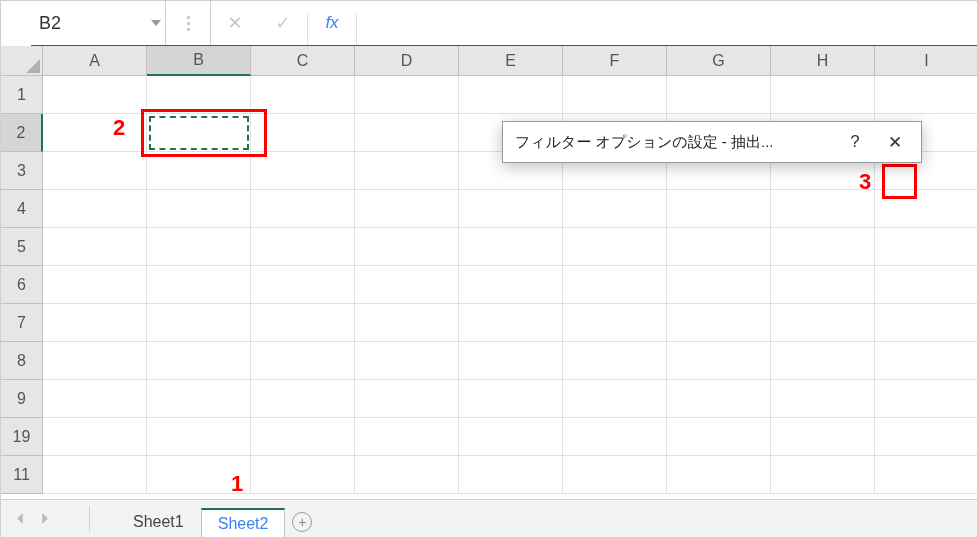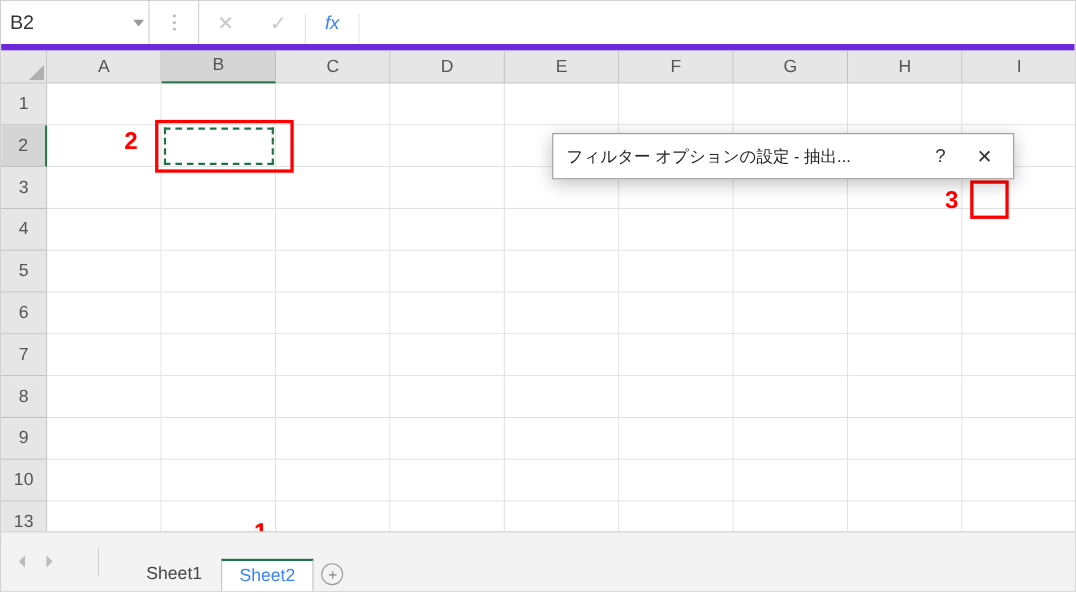--- a/index.html
+++ b/index.html
@@ -1,19 +1,19 @@
 <!DOCTYPE html>
 <html><head>
 <meta charset="utf-8">
 <style>
   * { box-sizing: border-box; margin: 0; padding: 0; font-family: "Segoe UI", "Meiryo", sans-serif; }
   body { background: #ffffff; width: 978px; height: 538px; position: relative; overflow: hidden; border: 1px solid #d0d0d0; }
 
   
-  .formula-bar { height: 45px; display: flex; align-items: flex-end; border-bottom: 6px solid #6d28d9; background: #fff; }
+  .formula-bar { height: 45px; display: flex; align-items: flex-end; border-bottom: 1px solid #6d28d9; background: #fff; margin-left: 30px; }
   .name-box-wrap { display:flex; align-items:center; height:100%; border-right:1px solid #d0d0d0; width:135px; background:#fff; }
   .name-box { width: 115px; height: 100%; border: none; padding: 0 8px; font-size: 18px; color:#333; outline:none; }
   .name-box-dd { width:20px; height:100%; display:flex; align-items:center; justify-content:center; cursor:pointer; }
   .name-box-dd svg { width:10px; height:10px; fill:#999; }
   .dots-col { width:45px; height:100%; display:flex; align-items:center; justify-content:center; border-right:1px solid #d0d0d0; }
   .dots { display:flex; flex-direction:column; gap:3px; }
   .dots span { width:3px; height:3px; background:#c0c0c0; border-radius:50%; }
   .fb-btn { width:48px; height:100%; display:flex; align-items:center; justify-content:center; color:#c8c8c8; font-size:18px; }
   .fx-label { font-style: italic; color:#3b82f6; font-size:17px; width:48px; text-align:center; }
   .fb-sep { width:1px; height:70%; background:#e0e0e0; }
@@ -45,21 +45,21 @@
   .dialog { position:absolute; left:501px; top:120px; width:420px; background:#fff; border:1px solid #999; box-shadow:0 4px 16px rgba(0,0,0,.25); }
   .dlg-title { height:40px; display:flex; align-items:center; padding:0 6px 0 12px; font-size:15px; color:#222; }
   .dlg-title-text { flex:1; white-space:nowrap; overflow:hidden; text-overflow:ellipsis; }
   .dlg-help, .dlg-close { width:40px; height:40px; display:flex; align-items:center; justify-content:center; cursor:pointer; font-size:17px; color:#333; }
   .dlg-body { padding:4px 10px 12px 10px; display:flex; align-items:center; gap:6px; }
   .dlg-input { flex:1; height:30px; border:1px solid #aaa; padding:0 6px; font-size:17px; outline:none; }
   .dlg-collapse-btn { width:26px; height:26px; border:1px solid #888; background:#fff; display:flex; align-items:center; justify-content:center; cursor:pointer; }
   .dlg-collapse-btn svg { width:14px; height:14px; }
 
   
-  .tab-bar { position:absolute; bottom:0; left:0; right:0; height:54px; background:#f3f3f3; border-top:1px solid #d0d0d0; display:flex; align-items:center;gap:20px; }
+  .tab-bar { position:absolute; bottom:0; left:0; right:0; height:38px; background:#f3f3f3; border-top:1px solid #d0d0d0; display:flex; align-items:center;gap:20px; }
   .tab-nav { display:flex; align-items:center; padding:0 8px; gap:2px; }
   .tab-nav-btn { width:22px; height:22px; display:flex; align-items:center; justify-content:center; color:#bbb; cursor:pointer; }
   .tab-nav-btn svg { width:11px; height:11px; fill:#bbb; }
   .tab-vline { width:1px; height:26px; background:#d0d0d0; margin:0 6px; }
   .tabs { display:flex; align-items:flex-end; height:100%; }
   .tab { padding:6px 16px; font-size:16px; color:#444; background:#f3f3f3; border:1px solid transparent; cursor:pointer; height:30px; display:flex; align-items:center; }
   .tab.active { background:#fff; color:#3b82f6; border:1px solid #c0c0c0; border-bottom:1px solid #fff; border-top:2px solid #217346; margin-bottom:-1px; }
   .tab-add { width:34px; height:30px; display:flex; align-items:center; justify-content:center; cursor:pointer; color:#888; font-size:18px; }
   .tab-add .circ { width:20px; height:20px; border:1px solid #999; border-radius:50%; display:flex; align-items:center; justify-content:center; font-size:14px; line-height:1; }
 
@@ -110,22 +110,22 @@
     <div class="row-headers">
       <div class="row-h rh">1</div>
       <div class="row-h rh active">2</div>
       <div class="row-h rh">3</div>
       <div class="row-h rh">4</div>
       <div class="row-h rh">5</div>
       <div class="row-h rh">6</div>
       <div class="row-h rh">7</div>
       <div class="row-h rh">8</div>
       <div class="row-h rh">9</div>
-      <div class="row-h rh">10</div>
-      <div class="row-h rh">13</div>
+      <div class="row-h rh">19</div>
+      <div class="row-h rh">11</div>
     </div>
   </div>
   <div style="display:flex; flex-direction:column; flex:1; position:relative;">
     <div class="col-headers">
       <div class="col-h cw">A</div>
       <div class="col-h cw active">B</div>
       <div class="col-h cw">C</div>
       <div class="col-h cw">D</div>
       <div class="col-h cw">E</div>
       <div class="col-h cw">F</div>

